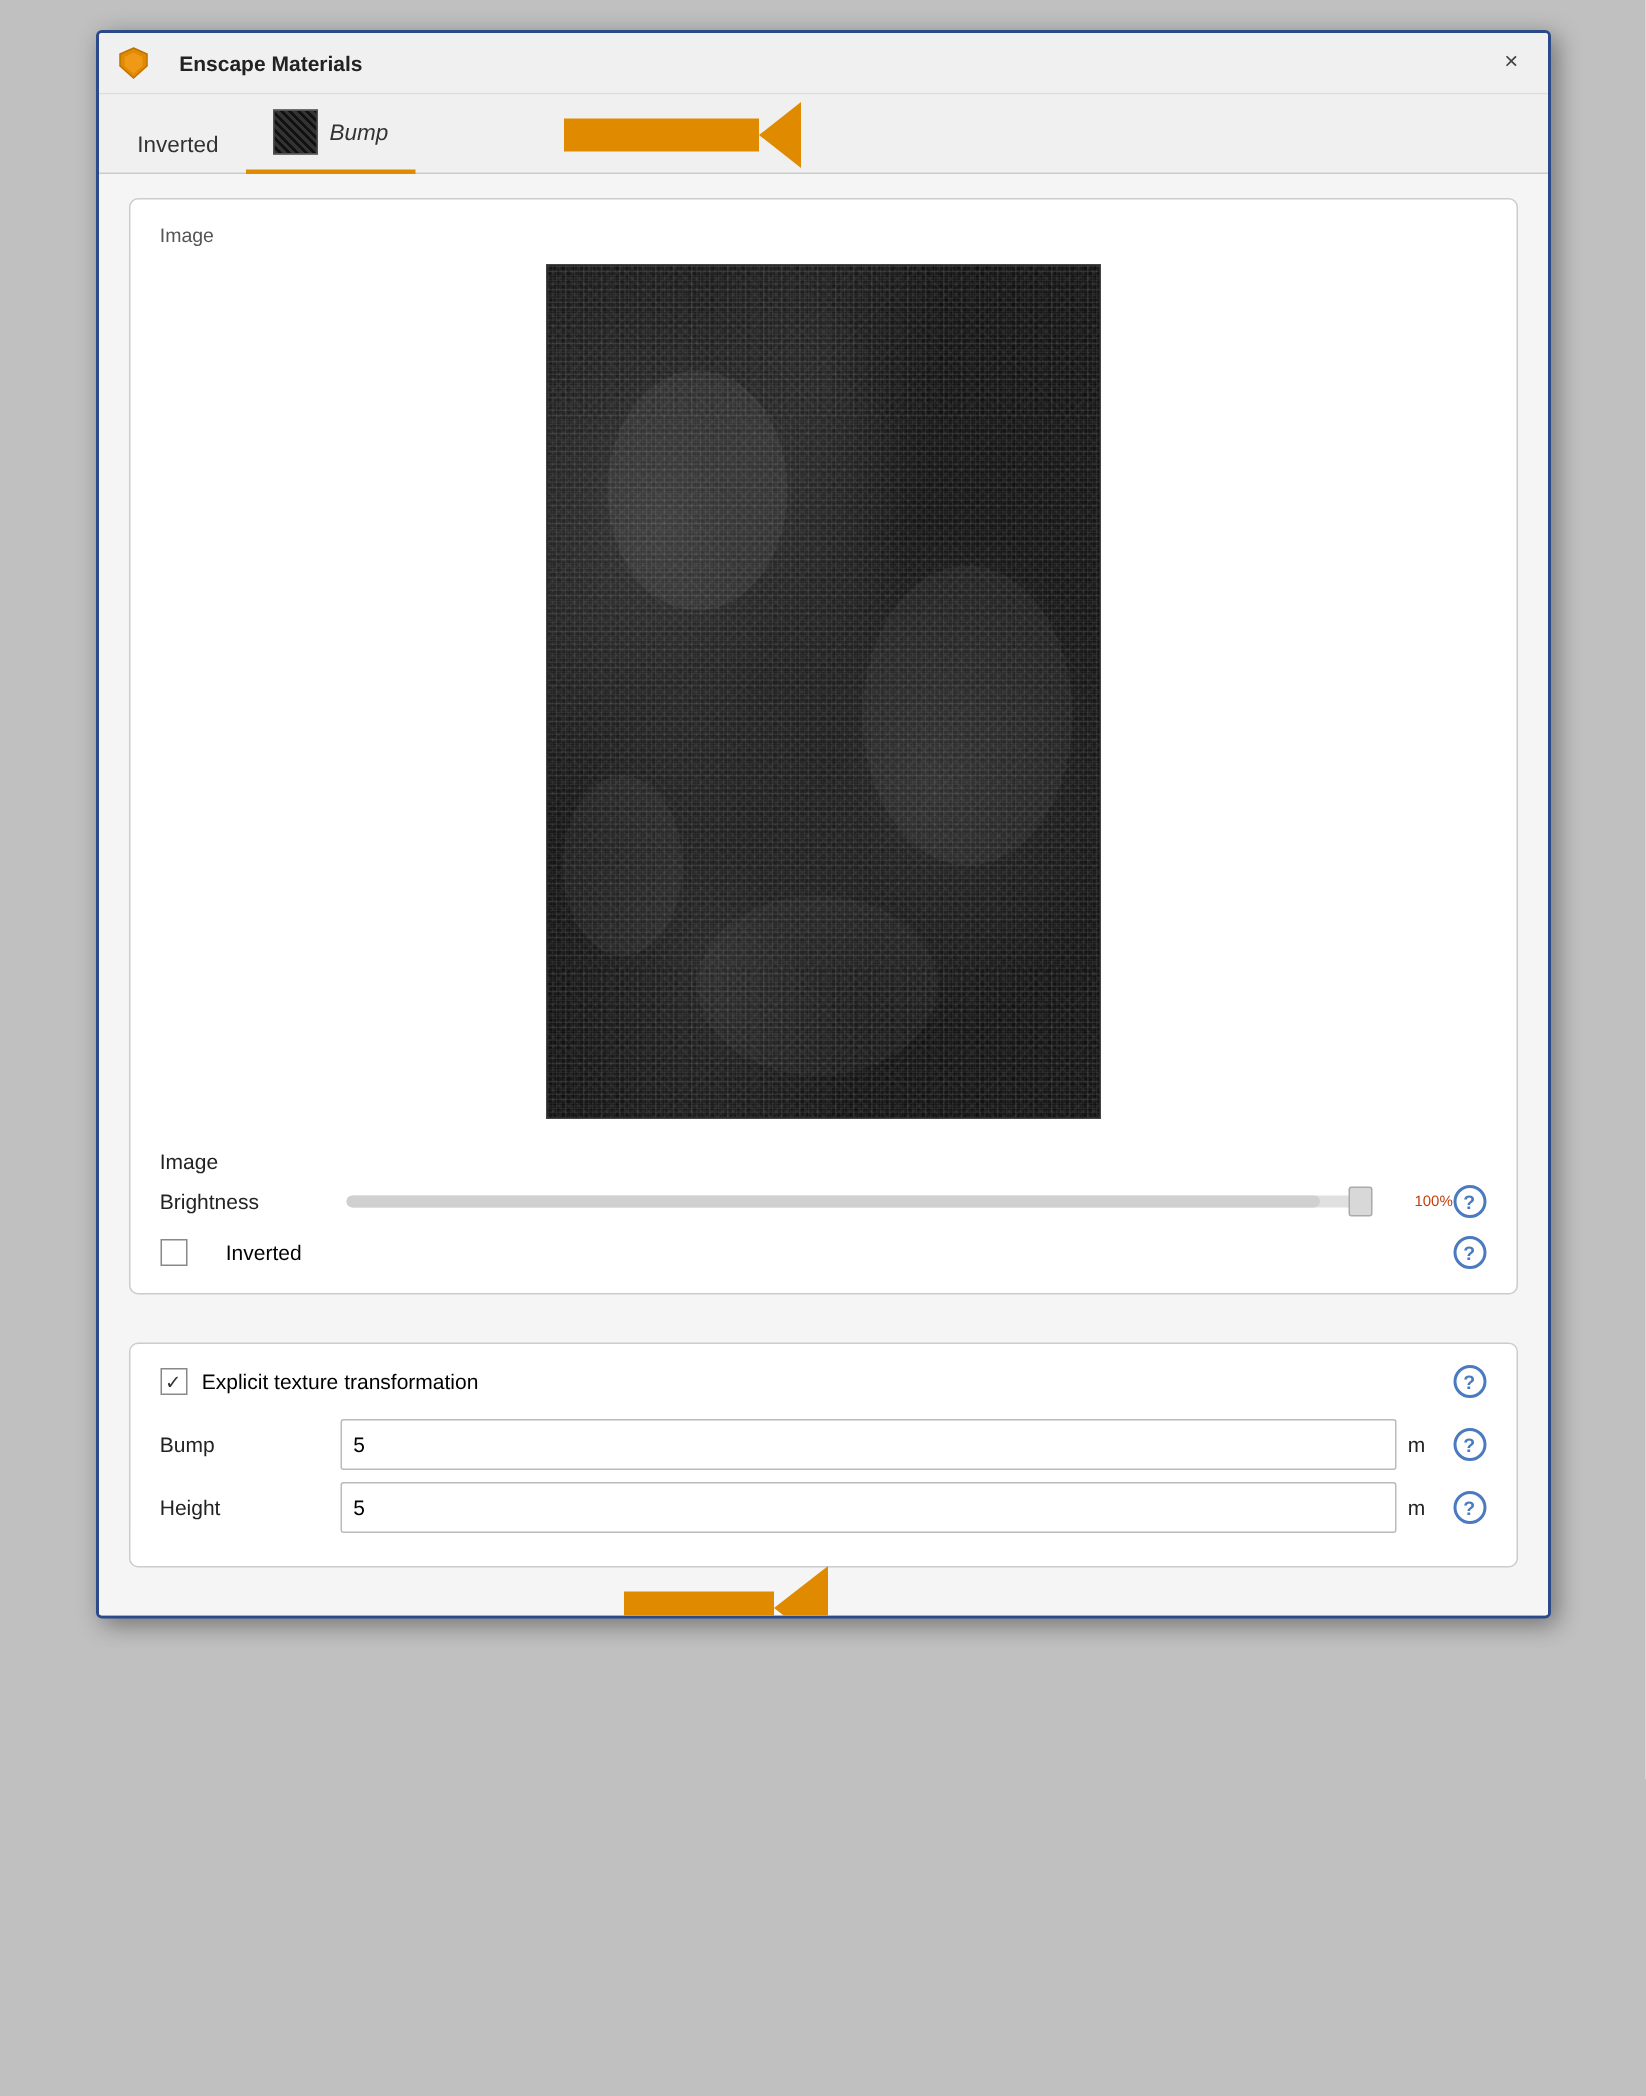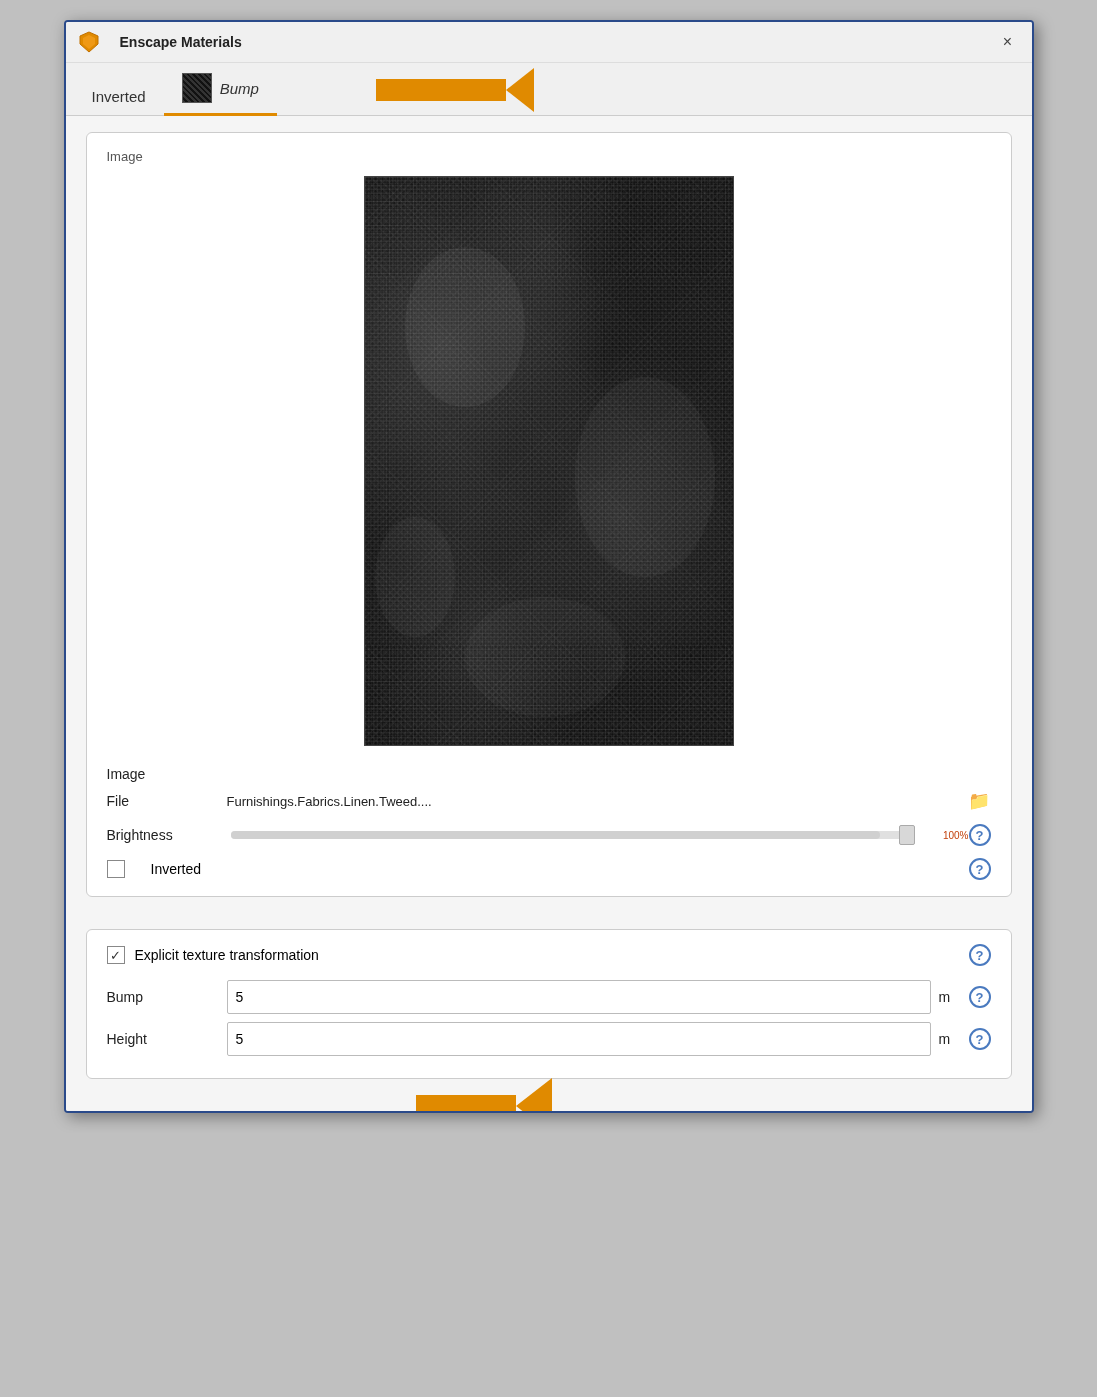--- a/index.html
+++ b/index.html
@@ -409,25 +409,20 @@
             <ellipse cx="180" cy="480" rx="80" ry="60" fill="rgba(255,255,255,0.03)"></ellipse>
             <ellipse cx="50" cy="400" rx="40" ry="60" fill="rgba(255,255,255,0.04)"></ellipse>
           </svg>
         </div>
       </div>
 
       <div class="field-row">
         <span class="field-label">Image</span>
       </div>
 
-      <div class="file-row">
-        <span class="field-label">File</span>
-        <span class="file-value">Furnishings.Fabrics.Linen.Tweed....</span>
-        <button class="folder-icon-btn" title="Browse">📁</button>
-      </div>
 
       <div class="brightness-row">
         <span class="field-label">Brightness</span>
         <div class="slider-track">
           <div class="slider-fill"></div>
           <div class="slider-thumb"></div>
         </div>
         <span class="brightness-value">100%</span>
         <button class="help-btn">?</button>
       </div>

